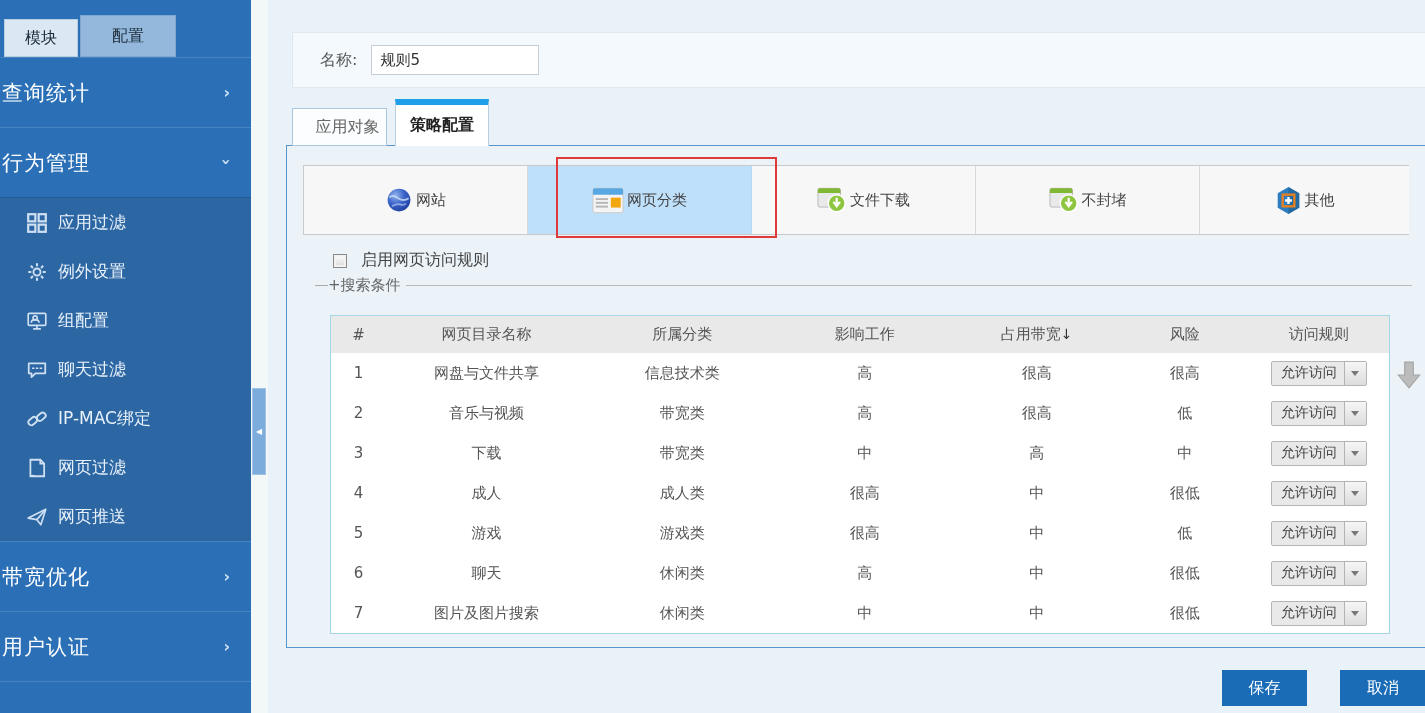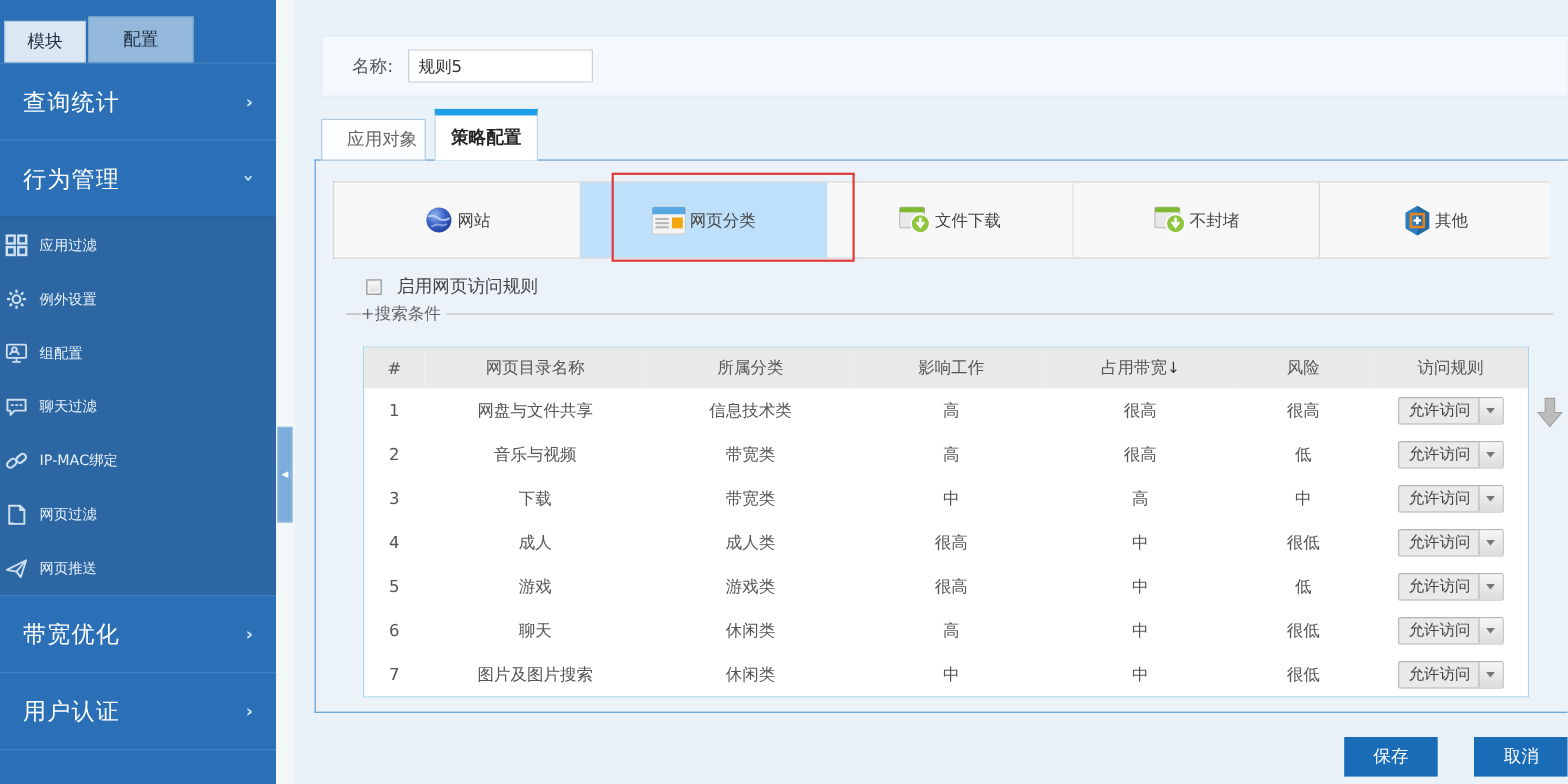--- a/index.html
+++ b/index.html
@@ -9,26 +9,26 @@
     background:#e9f2f8; position:relative;
   }
 
   
   .sidebar { position:absolute; left:0; top:0; width:251px; height:713px; background:#2b70b6; overflow:hidden; }
   .side-tab { position:absolute; display:flex; align-items:center; justify-content:center;
               font-size:16px; color:#1c2b3a; cursor:pointer; }
   .side-tab.t0 { left:4px; top:19px; width:74px; height:38px; background:#dbe7f3; border:1px solid #b7cde0; }
   .side-tab.t1 { left:80px; top:15px; width:96px; height:42px; background:#93b8dc; border:1px solid #7ea8cf; }
   .group { position:relative; height:70px; display:flex; align-items:center;
-           border-top:1px solid #4684c1; color:#fff; font-size:21px; padding-left:21px; letter-spacing:1px; }
+           border-top:1px solid #4684c1; color:#fff; font-size:21px; padding-left:2px; letter-spacing:1px; }
   .group:first-of-type { margin-top:57px; }
   .group .chev { position:absolute; right:20px; font-size:16px; color:#cfe2f4; font-weight:bold; }
   .group .chev.down { transform:rotate(90deg); }
   .submenu { background:#2c67a4; border-top:1px solid #255b93; }
-  .sub-item { height:49px; display:flex; align-items:center; padding-left:4px; color:#e8f1fa; font-size:13px; cursor:pointer; }
+  .sub-item { height:49px; display:flex; align-items:center; padding-left:26px; color:#e8f1fa; font-size:17px; cursor:pointer; }
   .sub-item .sicon { width:22px; height:22px; margin-right:10px; flex:none; }
   .sub-item .sicon svg { width:22px; height:22px; display:block; }
   .group.filler { height:26px; }
 
   
   .gutter { position:absolute; left:251px; top:0; width:17px; height:713px; background:#f2f7f8; }
   .collapse-handle { position:absolute; left:1px; top:388px; width:14px; height:87px; background:#7cacdc;
                      border:1px solid #9dc2e6; display:flex; align-items:center; justify-content:center; cursor:pointer; }
   .collapse-handle span { color:#fff; font-size:8px; }
 

